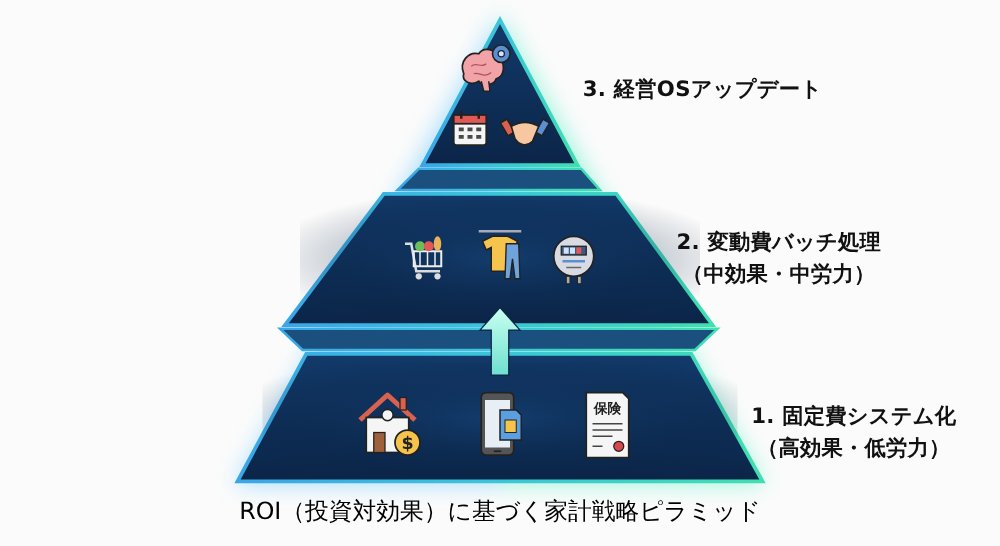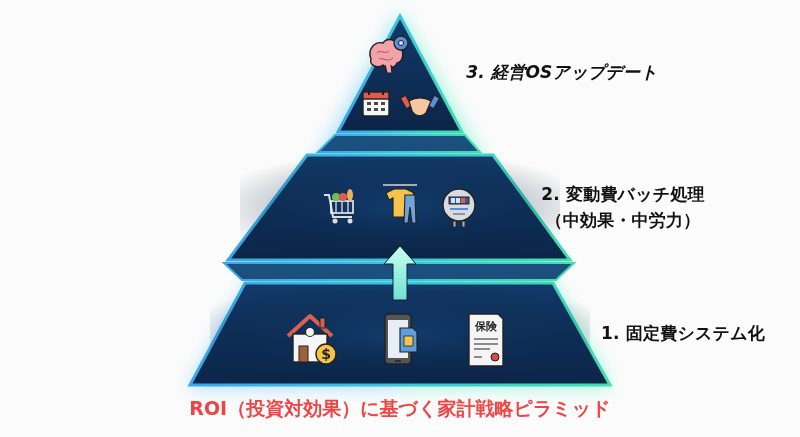--- a/index.html
+++ b/index.html
@@ -16,21 +16,21 @@
       color: #111;
       font-weight: bold;
       text-align: center;
       line-height: 26px;
       font-size: 17px;
       letter-spacing: 0.2px;
     }
     .label .line { display: block; white-space: nowrap; }
     .title {
       position: absolute; left: 0; width: 800px; top: 396px;
-      text-align: center; font-size: 19px; font-weight: bold; color: #ef4444;
+      text-align: center; font-size: 19px; font-weight: normal; color: #000000;
       white-space: nowrap;
     }
   </style>
 </head>
 <body>
 
 <div class="stage">
   <svg class="pyr" width="800" height="437" viewBox="0 0 800 437">
     <defs>
       <linearGradient id="tierFill" x1="0" y1="0" x2="0" y2="1">
@@ -151,25 +151,26 @@
       <path d="M-17,-26 L12,-26 L17,-21 L17,26 L-17,26 Z" fill="#f5f5f5" stroke="#222" stroke-width="1.4"></path>
       <text x="0" y="-10" text-anchor="middle" font-size="11" font-weight="bold" fill="#222" font-family="DejaVu Sans, sans-serif">保険</text>
       <line x1="-12" y1="-1" x2="12" y2="-1" stroke="#444" stroke-width="1.2"></line>
       <line x1="-12" y1="4" x2="12" y2="4" stroke="#444" stroke-width="1.2"></line>
       <line x1="-12" y1="9" x2="4" y2="9" stroke="#444" stroke-width="1.2"></line>
       <line x1="-12" y1="17" x2="-4" y2="17" stroke="#444" stroke-width="1.2"></line>
       <circle cx="9" cy="17" r="4" fill="#d9474b" stroke="#222" stroke-width="1"></circle>
     </g>
   </svg>
 
-  <div class="label" style="left:462px; top:59px; width:200px;font-style:italic;">
+  <div class="label" style="left:462px; top:59px; width:200px;">
     <span class="line">3. 経営OSアップデート</span>
   </div>
   <div class="label" style="left:520px; top:181px; width:206px;text-align:center;">
     <span class="line">2. 変動費バッチ処理</span>
     <span class="line">（中効果・中労力）</span>
   </div>
   <div class="label" style="left:580px; top:320px; width:206px;">
     <span class="line">1. 固定費システム化</span>
+    <span class="line">（高効果・低労力）</span>
   </div>
 
   <div class="title">ROI（投資対効果）に基づく家計戦略ピラミッド</div>
 </div>
 
 </body></html>

